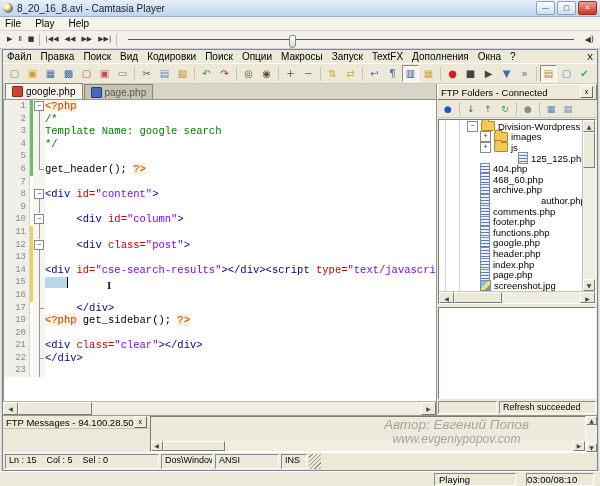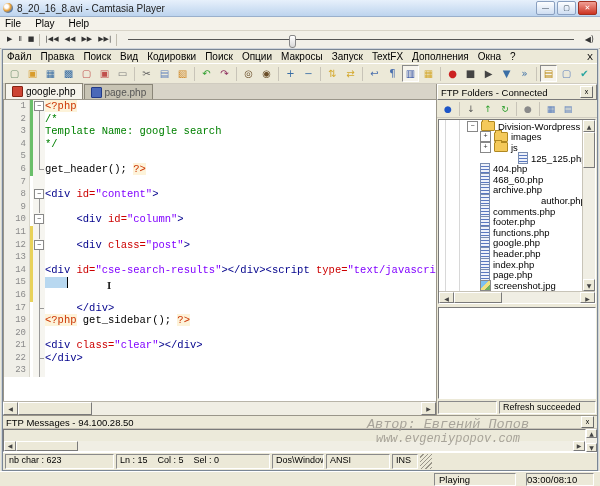--- a/index.html
+++ b/index.html
@@ -124,34 +124,34 @@
   .vthumb{height:34px;background:#ece9d8;border:1px solid;border-color:#fff #7a7a7a #7a7a7a #fff}
   .vfill{flex:1}
   .vbtn{height:12px;width:100%;box-sizing:border-box}
   .tree-hscroll{height:11px;display:flex;background:#f0eee4;border-top:1px solid #c8c4b8}
   .tree-hscroll .hthumb{width:46px}
   .ftp-log{flex:1;background:#fff;border:1px solid;border-color:#7a7a7a #fff #fff #7a7a7a;margin:2px 1px 1px}
   .ftp-status{height:13px;display:flex;gap:2px;padding:1px}
   .ftp-status .cellL{flex:1}
   .ftp-status .cellR{width:92px;font-size:9px;line-height:10px;padding-left:3px;white-space:nowrap}
   
-  .ftpmsg{height:36px;border-top:1px solid #9a968a;display:flex;flex-direction:column;position:relative}
+  .ftpmsg{height:36px;border-top:1px solid #9a968a;display:flex;flex-direction:row;position:relative}
   .ftpmsg-header{height:12px;display:flex;align-items:center;padding:0 3px;font-size:9.5px;
        background:#ece9d8;border-bottom:1px solid #c8c4b8}
   .ftpmsg-body{flex:1;display:flex}
   .ftpmsg-area{flex:1;background:#eceada;border:1px solid;border-color:#7a7a7a #fff #fff #7a7a7a;
        display:flex;flex-direction:column}
   .ftpmsg-area .fill{flex:1}
   .msg-hscroll{height:10px;display:flex;background:#f0eee4}
   .msg-hscroll .sbtn{width:10px;line-height:8px}
   .msg-hscroll .hthumb{width:60px}
   .msg-vscroll{width:11px;display:flex;flex-direction:column;background:#f0eee4}
   .msg-vscroll .sbtn{width:100%;height:9px;line-height:8px;box-sizing:border-box}
   .wm{position:absolute;right:68px;top:1px;text-align:center;color:#a8a49a;
-       font-family:Liberation Mono, monospace;font-style:italic;pointer-events:none;z-index:5}
+       font-family:Liberation Sans, sans-serif;font-style:italic;pointer-events:none;z-index:5}
   .wm .l1{font-size:13.5px;line-height:15px}
   .wm .l2{font-size:12px;line-height:14px}
   
   .statusbar{height:15px;display:flex;gap:2px;align-items:stretch;padding:1px 2px;border-top:1px solid #fff;font-size:9px}
   .statusbar .cell{line-height:11px;padding:0 3px;white-space:pre;overflow:hidden}
   .f1{width:188px}.f2{width:101px}.f3{width:146px}.f4{width:44px}.f5{width:56px}.f6{width:18px}
   .grip{width:12px;background:repeating-linear-gradient(135deg,#ece9d8 0 2px,#9a968a 2px 3px)}
 </style>
 </head>
 <body>
@@ -546,21 +546,20 @@
           <span class="sbtn">▼</span>
         </div>
       </div>
       <div class="wm">
         <div class="l1">Автор: Евгений Попов</div>
         <div class="l2">www.evgeniypopov.com</div>
       </div>
     </div>
 
     <div class="statusbar">
-      <span class="sunk cell f2">nb char : 623</span>
       <span class="sunk cell f3">Ln : 15    Col : 5    Sel : 0</span>
       <span class="sunk cell f4">Dos\Windows</span>
       <span class="sunk cell f5">ANSI</span>
       <span class="sunk cell f6">INS</span>
       <span class="grip"></span>
     </div>
   </div>
 
   <div class="cam-status">
     <span class="sunk cam-playing">Playing</span>

